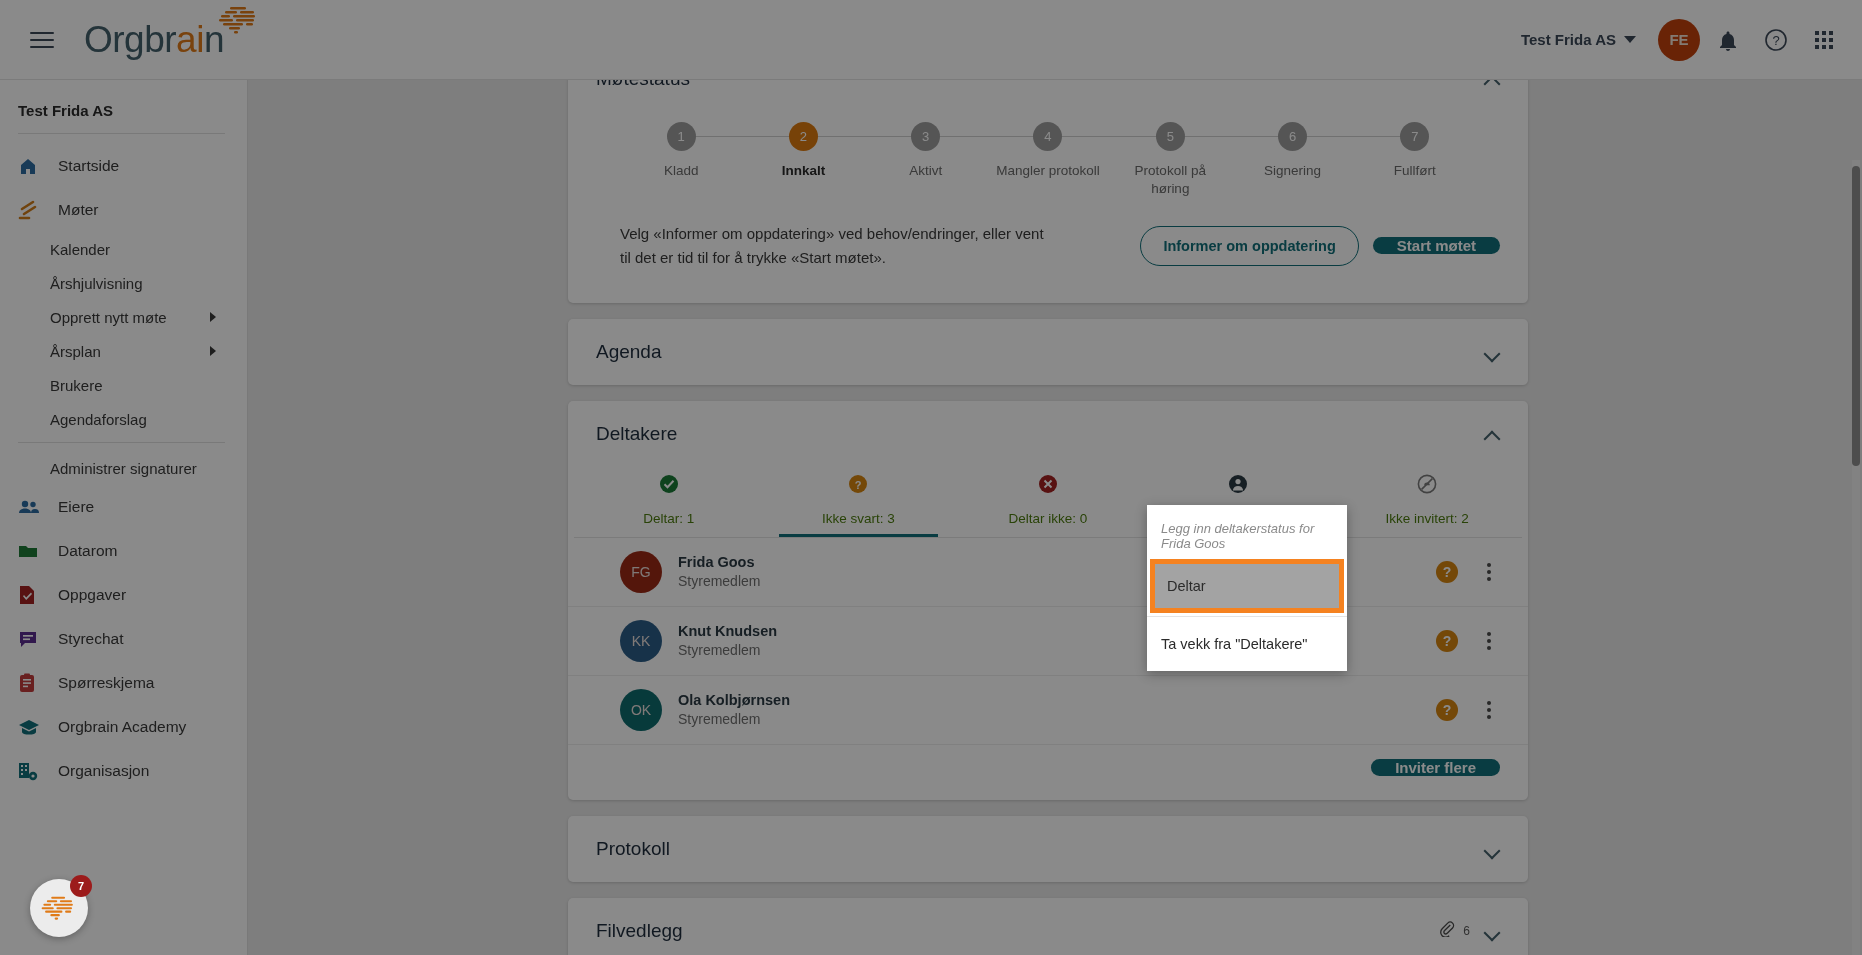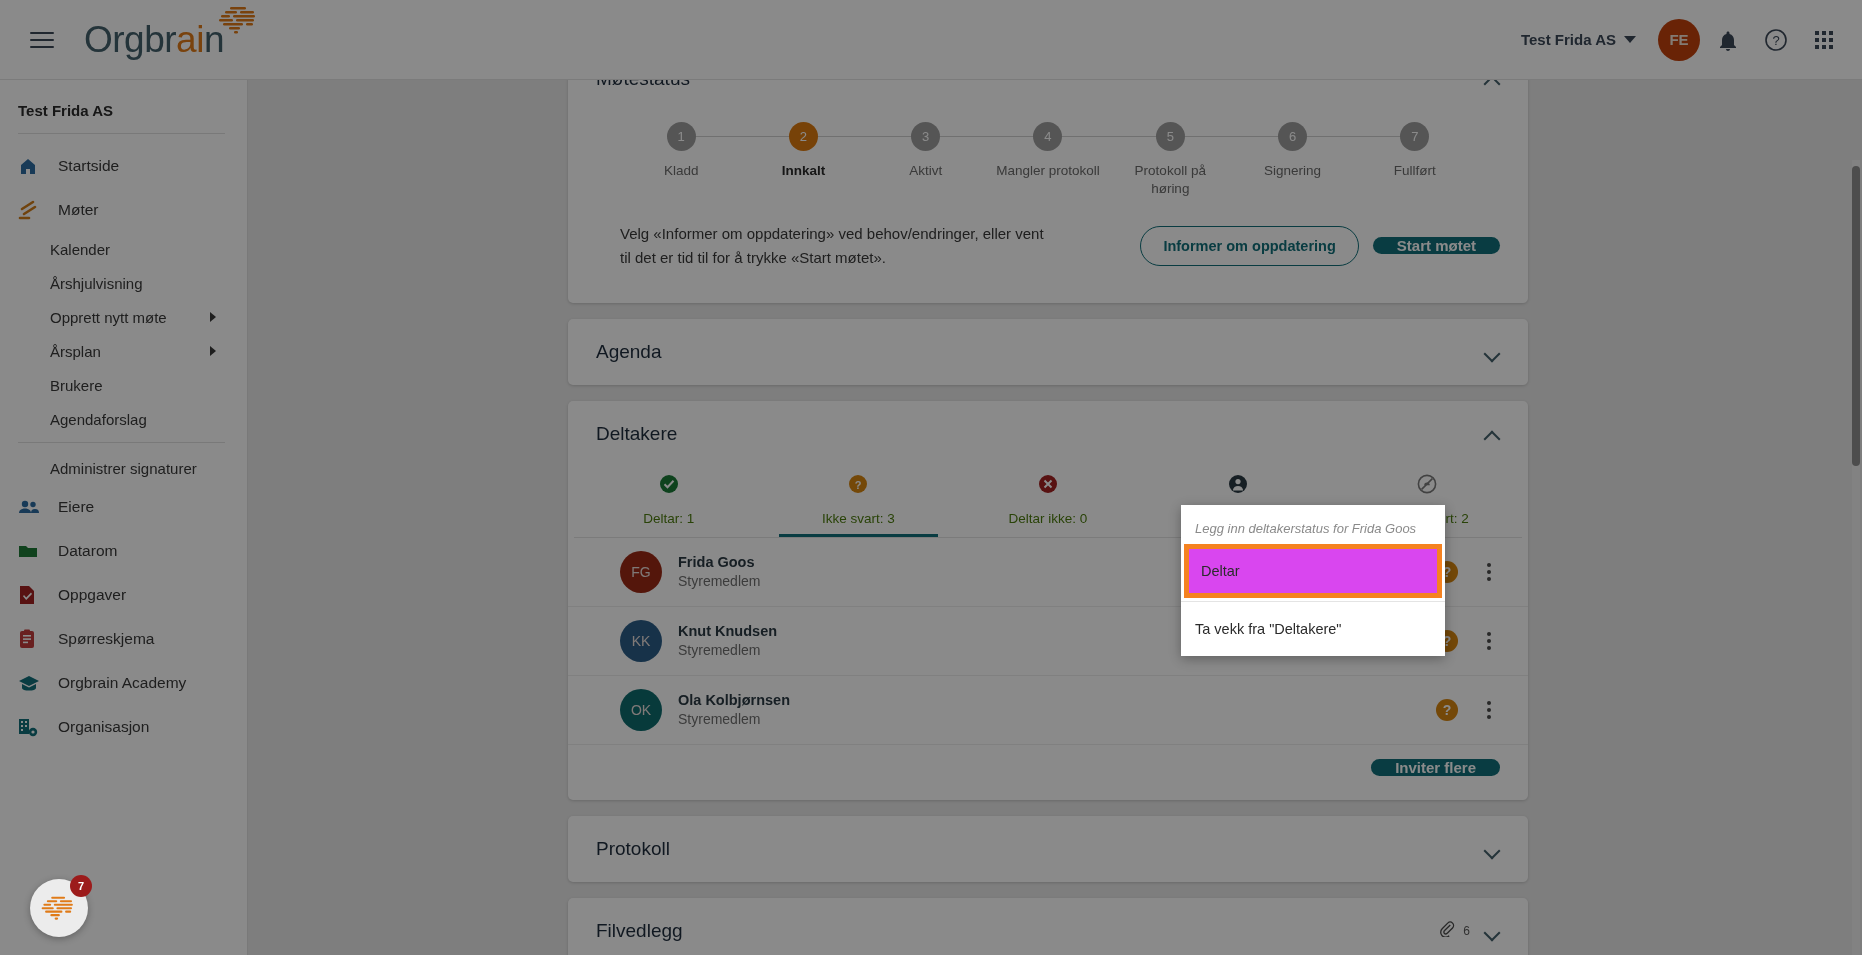--- a/index.html
+++ b/index.html
@@ -127,29 +127,29 @@
   .kebab { width:22px;height:26px;display:flex;flex-direction:column;align-items:center;justify-content:center;
      gap:3px;cursor:pointer;}
   .kebab i{display:block;width:4px;height:4px;border-radius:50%;background:#4a4a4a;}
   .prow-foot { display:flex; justify-content:flex-end; padding: 14px 28px 24px 28px; }
 
   .count-wrap { display:flex; align-items:center; gap:8px; }
   .count-num { font-size:12px; color:#5b5b5b; }
 
   
   .menu {
-    position:absolute; left: 1181px; top: 505px; width: 264px;
+    position:absolute; left: 1147px; top: 505px; width: 200px;
     background:#fff; box-shadow: 0 3px 11px rgba(0,0,0,0.30); z-index: 60;
     padding: 8px 0;
   }
   .menu-title { font-size:13px;color:#8a8a8a;font-style:italic;padding: 8px 14px 10px 14px;}
   .menu-item { font-size:14.5px;color:#2b2b2b;padding: 11px 14px;cursor:pointer;}
   .menu-sep { height:1px;background:#e4e4e4;margin:8px 0;}
   .menu-item.highlight {
-    outline: 5px solid #f58220; background:#d946ef; position:relative; z-index:61;
+    outline: 5px solid #f58220; background:#a3a3a3; position:relative; z-index:61;
     margin: 3px 8px; padding: 14px 12px;
   }
 
   
   .chat-fab {
     position:absolute; left:30px; bottom:18px; width:58px;height:58px;border-radius:50%;
     background:#ececec; box-shadow:0 2px 7px rgba(0,0,0,0.28); z-index:70;
     display:flex;align-items:center;justify-content:center;cursor:pointer;
   }
   .chat-badge{position:absolute;top:-4px;right:-4px;width:22px;height:22px;border-radius:50%;
@@ -301,20 +301,30 @@
     <div class="side-item">
       <span class="ico">
         <svg width="18" height="20" viewBox="0 0 18 20">
             <path fill="#a32222" d="M2 1h9l5 5v13H2z"></path>
             <path fill="#fff" d="M6 10l2.2 2.4L13 7.6l1 1.3-5.8 6L5 11.3z"></path>
           </svg>
       </span>
       <span class="lbl">Oppgaver</span>
     </div>
 
+    <div class="side-item">
+      <span class="ico">
+        <svg width="20" height="18" viewBox="0 0 20 18">
+            <path fill="#5b2d8e" d="M2 2h16v11H7l-4 4v-4H2z"></path>
+            <rect x="5" y="5" width="10" height="1.7" fill="#fff"></rect>
+            <rect x="5" y="8.4" width="7" height="1.7" fill="#fff"></rect>
+          </svg>
+      </span>
+      <span class="lbl">Styrechat</span>
+    </div>
 
     <div class="side-item">
       <span class="ico">
         <svg width="18" height="20" viewBox="0 0 18 20">
             <rect x="2" y="2" width="14" height="17" rx="2" fill="#c23b3b"></rect>
             <rect x="6" y="0.5" width="6" height="3.4" rx="1" fill="#c23b3b"></rect>
             <g fill="#fff">
               <rect x="5" y="6" width="8" height="1.6"></rect>
               <rect x="5" y="9.3" width="8" height="1.6"></rect>
               <rect x="5" y="12.6" width="5" height="1.6"></rect>

